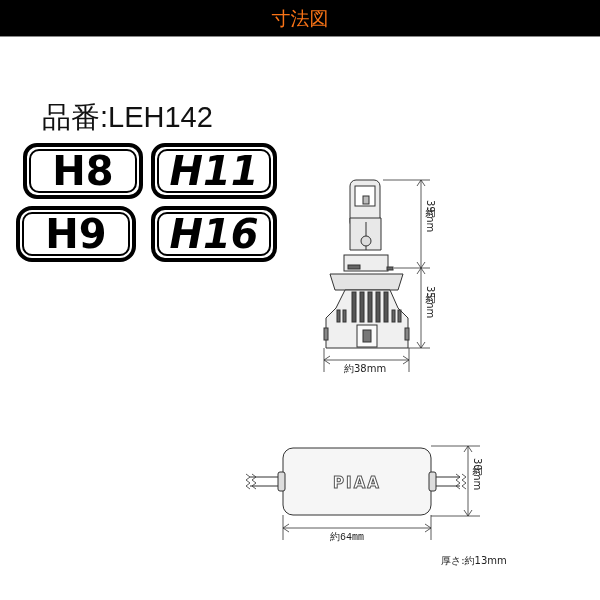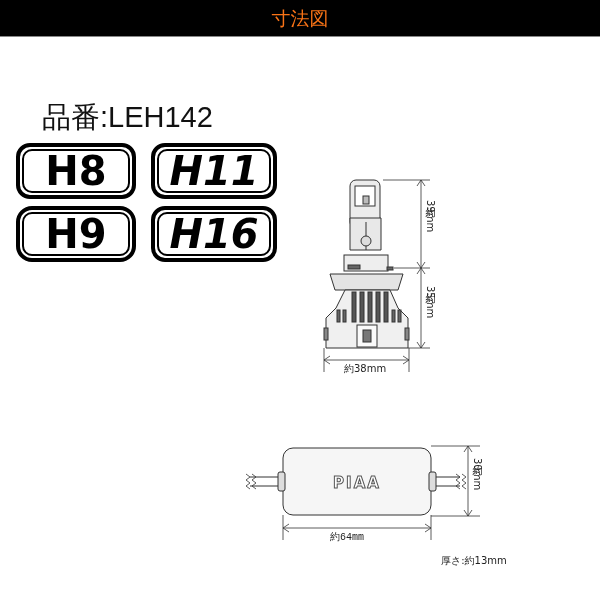--- a/index.html
+++ b/index.html
@@ -16,21 +16,21 @@
 </head>
 <body>
 
 <div class="header">
   <span>寸法図</span>
 </div>
 <div class="header-rule"></div>
 
 <div class="part-no">品番:LEH142</div>
 
-<div class="badge" style="left:16px;top:143px;width:120px;">
+<div class="badge" style="left:23px;top:143px;width:120px;">
     <span style="position:relative;">H8</span>
   </div>
 <div class="badge" style="left:151px;top:143px;width:126px;font-style:italic;">
     <span style="position:relative;">H11</span>
   </div>
 <div class="badge" style="left:16px;top:206px;width:120px;border-radius:16px;">
     <span style="position:relative;">H9</span>
   </div>
 <div class="badge" style="left:151px;top:206px;width:126px;">
     <span style="position:relative;font-style:italic;">H16</span>

